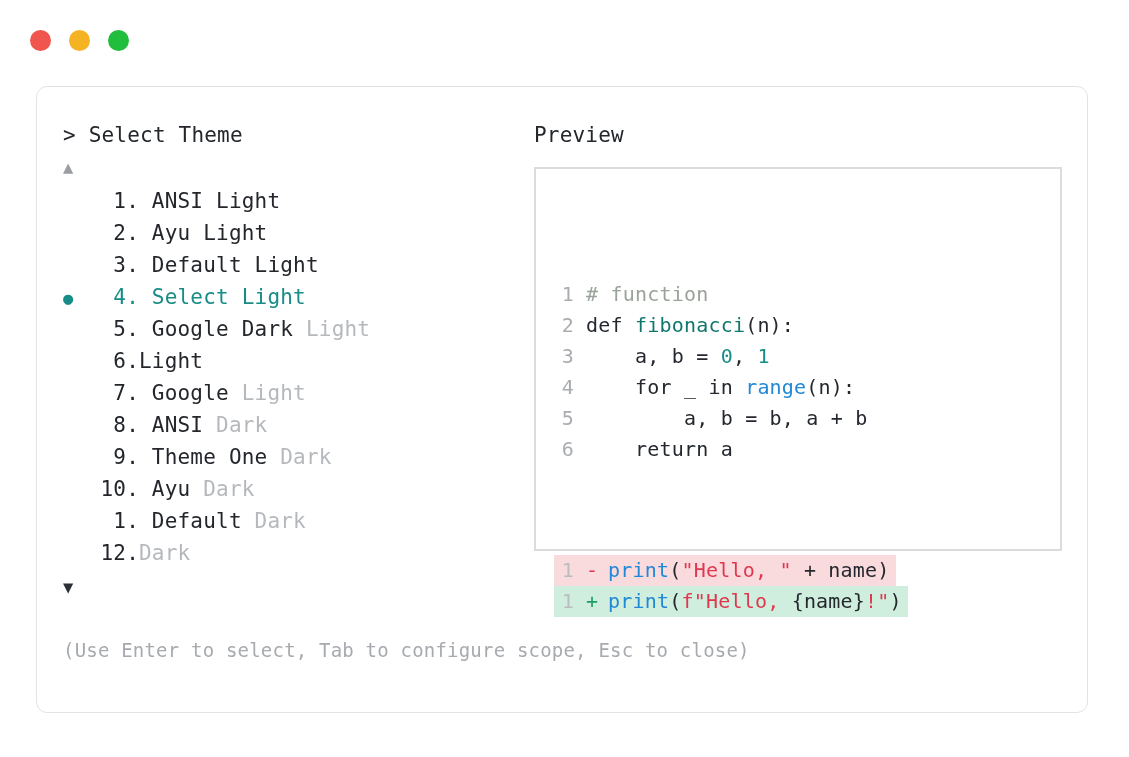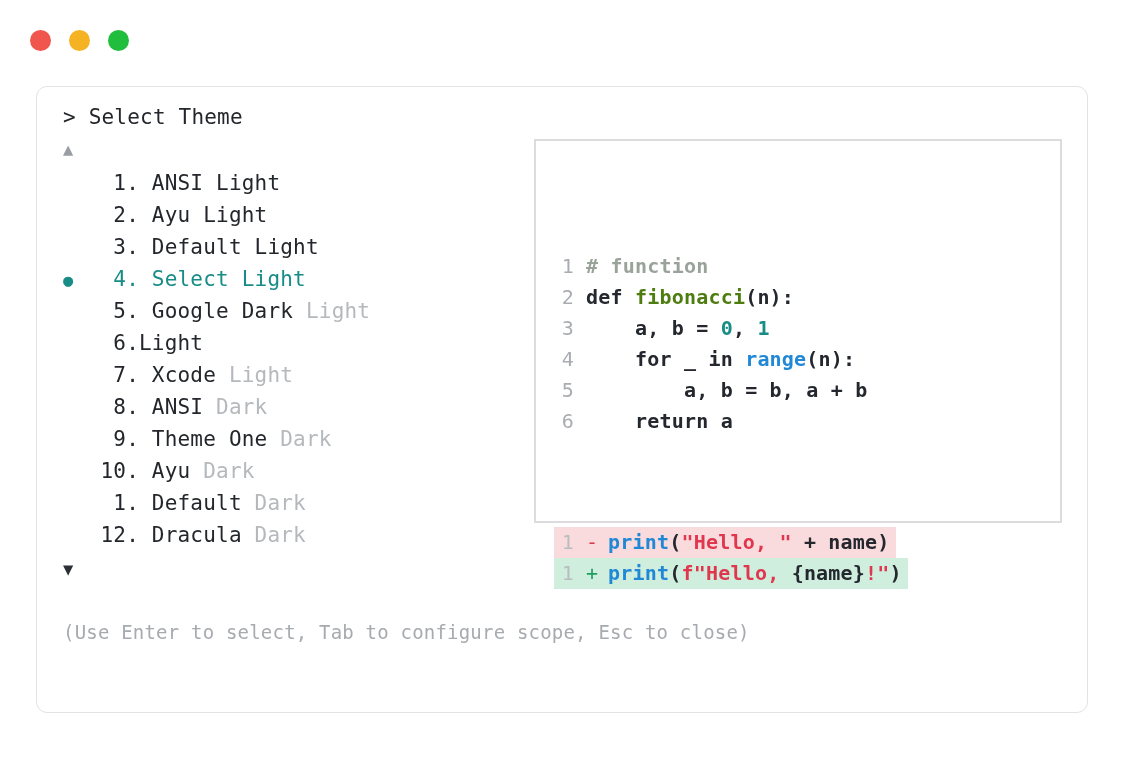--- a/index.html
+++ b/index.html
@@ -43,21 +43,21 @@
     border: 1.5px solid #e3e3e5;
     border-radius: 11px;
     background: #ffffff;
     box-sizing: border-box;
   }
 
   
   .left-col {
     position: absolute;
     left: 26px;
-    top: 16px;
+    top: 34px;
     width: 450px;
   }
   .prompt-line {
     font-size: 21px;
     color: #23262b;
     letter-spacing: 0.2px;
     white-space: pre;
     line-height: 28px;
   }
   .scroll-arrow-up {
@@ -145,24 +145,24 @@
     letter-spacing: 0.2px;
   }
   .code-line { display: flex; align-items: baseline; height: 31px; }
   .ln {
     width: 20px;
     flex: 0 0 20px;
     text-align: right;
     color: #a9acb0;
     margin-right: 12px;
   }
-  .code-body { color: #24282e; font-weight: bold; }
+  .code-body { color: #24282e; }
   .tok-comment { color: #9aa39a; }
   .tok-kw      { color: #24282e; }
-  .tok-fn      { color: #4d7c0f; }
+  .tok-fn      { color: #0f766e; }
   .tok-num     { color: #188c86; }
   .tok-builtin { color: #2188d6; }
   .tok-str     { color: #e0374f; }
   .tok-plain   { color: #24282e; }
 
   .diff-block { margin-top: 28px; }
   .diff-line {
     display: flex;
     align-items: baseline;
     height: 31px;
@@ -198,34 +198,35 @@
 
     <div class="scroll-arrow-up">▲</div>
 
     <div class="theme-list" id="theme-list">
         <div class="theme-row"><span class="bullet-cell"></span><span class="num-cell">1.</span><span class="label-cell"> ANSI </span><span class="suffix dark-text">Light</span></div>
         <div class="theme-row"><span class="bullet-cell"></span><span class="num-cell">2.</span><span class="label-cell"> Ayu </span><span class="suffix dark-text">Light</span></div>
         <div class="theme-row"><span class="bullet-cell"></span><span class="num-cell">3.</span><span class="label-cell"> Default </span><span class="suffix dark-text">Light</span></div>
         <div class="theme-row selected"><span class="bullet-cell">●</span><span class="num-cell">4.</span><span class="label-cell"> Select </span><span class="suffix ">Light</span></div>
         <div class="theme-row"><span class="bullet-cell"></span><span class="num-cell">5.</span><span class="label-cell"> Google Dark </span><span class="suffix dim">Light</span></div>
         <div class="theme-row"><span class="bullet-cell"></span><span class="num-cell">6.</span><span class="suffix dark-text">Light</span></div>
-        <div class="theme-row"><span class="bullet-cell"></span><span class="num-cell">7.</span><span class="label-cell"> Xcode </span><span class="suffix dim">Light</span></div>
+        <div class="theme-row"><span class="bullet-cell"></span><span class="num-cell">7.</span><span class="label-cell"> Google </span><span class="suffix dim">Light</span></div>
         <div class="theme-row"><span class="bullet-cell"></span><span class="num-cell">8.</span><span class="label-cell"> ANSI </span><span class="suffix dim">Dark</span></div>
         <div class="theme-row"><span class="bullet-cell"></span><span class="num-cell">9.</span><span class="label-cell"> Theme One </span><span class="suffix dim">Dark</span></div>
         <div class="theme-row"><span class="bullet-cell"></span><span class="num-cell">10.</span><span class="label-cell"> Ayu </span><span class="suffix dim">Dark</span></div>
         <div class="theme-row"><span class="bullet-cell"></span><span class="num-cell">1.</span><span class="label-cell"> Default </span><span class="suffix dim">Dark</span></div>
-        <div class="theme-row"><span class="bullet-cell"></span><span class="num-cell">12.</span><span class="label-cell"> Dracula </span><span class="suffix dim">Dark</span></div>
+        <div class="theme-row"><span class="bullet-cell"></span><span class="num-cell">12.</span><span class="suffix dim">Dark</span></div>
       </div>
 
     <div class="scroll-arrow-down">▼</div>
 
     <div class="hint">(Use Enter to select, Tab to configure scope, Esc to close)</div>
   </div>
 
   <div class="right-col">
+    <div class="preview-label">Preview</div>
 
     <div class="preview-box">
       <div class="code">
         <div id="code-lines"><div class="code-line"><span class="ln">1</span><span class="code-body"><span class="tok-comment"># function</span></span></div><div class="code-line"><span class="ln">2</span><span class="code-body"><span class="tok-kw">def </span><span class="tok-fn">fibonacci</span><span class="tok-plain">(n):</span></span></div><div class="code-line"><span class="ln">3</span><span class="code-body"><span class="tok-plain">    a, b = </span><span class="tok-num">0</span><span class="tok-plain">, </span><span class="tok-num">1</span></span></div><div class="code-line"><span class="ln">4</span><span class="code-body"><span class="tok-plain">    for _ in </span><span class="tok-builtin">range</span><span class="tok-plain">(n):</span></span></div><div class="code-line"><span class="ln">5</span><span class="code-body"><span class="tok-plain">        a, b = b, a + b</span></span></div><div class="code-line"><span class="ln">6</span><span class="code-body"><span class="tok-plain">    return a</span></span></div></div>
         <div class="diff-block" id="diff-lines"><div class="diff-line removed"><span class="ln">1</span><span class="diff-sign">-</span><span class="code-body"><span class="tok-builtin">print</span><span class="tok-plain">(</span><span class="tok-str">"Hello, "</span><span class="tok-plain"> + name)</span></span><span class="diff-pad"></span></div><div class="diff-line added"><span class="ln">1</span><span class="diff-sign">+</span><span class="code-body"><span class="tok-builtin">print</span><span class="tok-plain">(</span><span class="tok-str">f"Hello, </span><span class="tok-plain">{name}</span><span class="tok-str">!"</span><span class="tok-plain">)</span></span><span class="diff-pad"></span></div></div>
       </div>
     </div>
   </div>
 
 </div>

